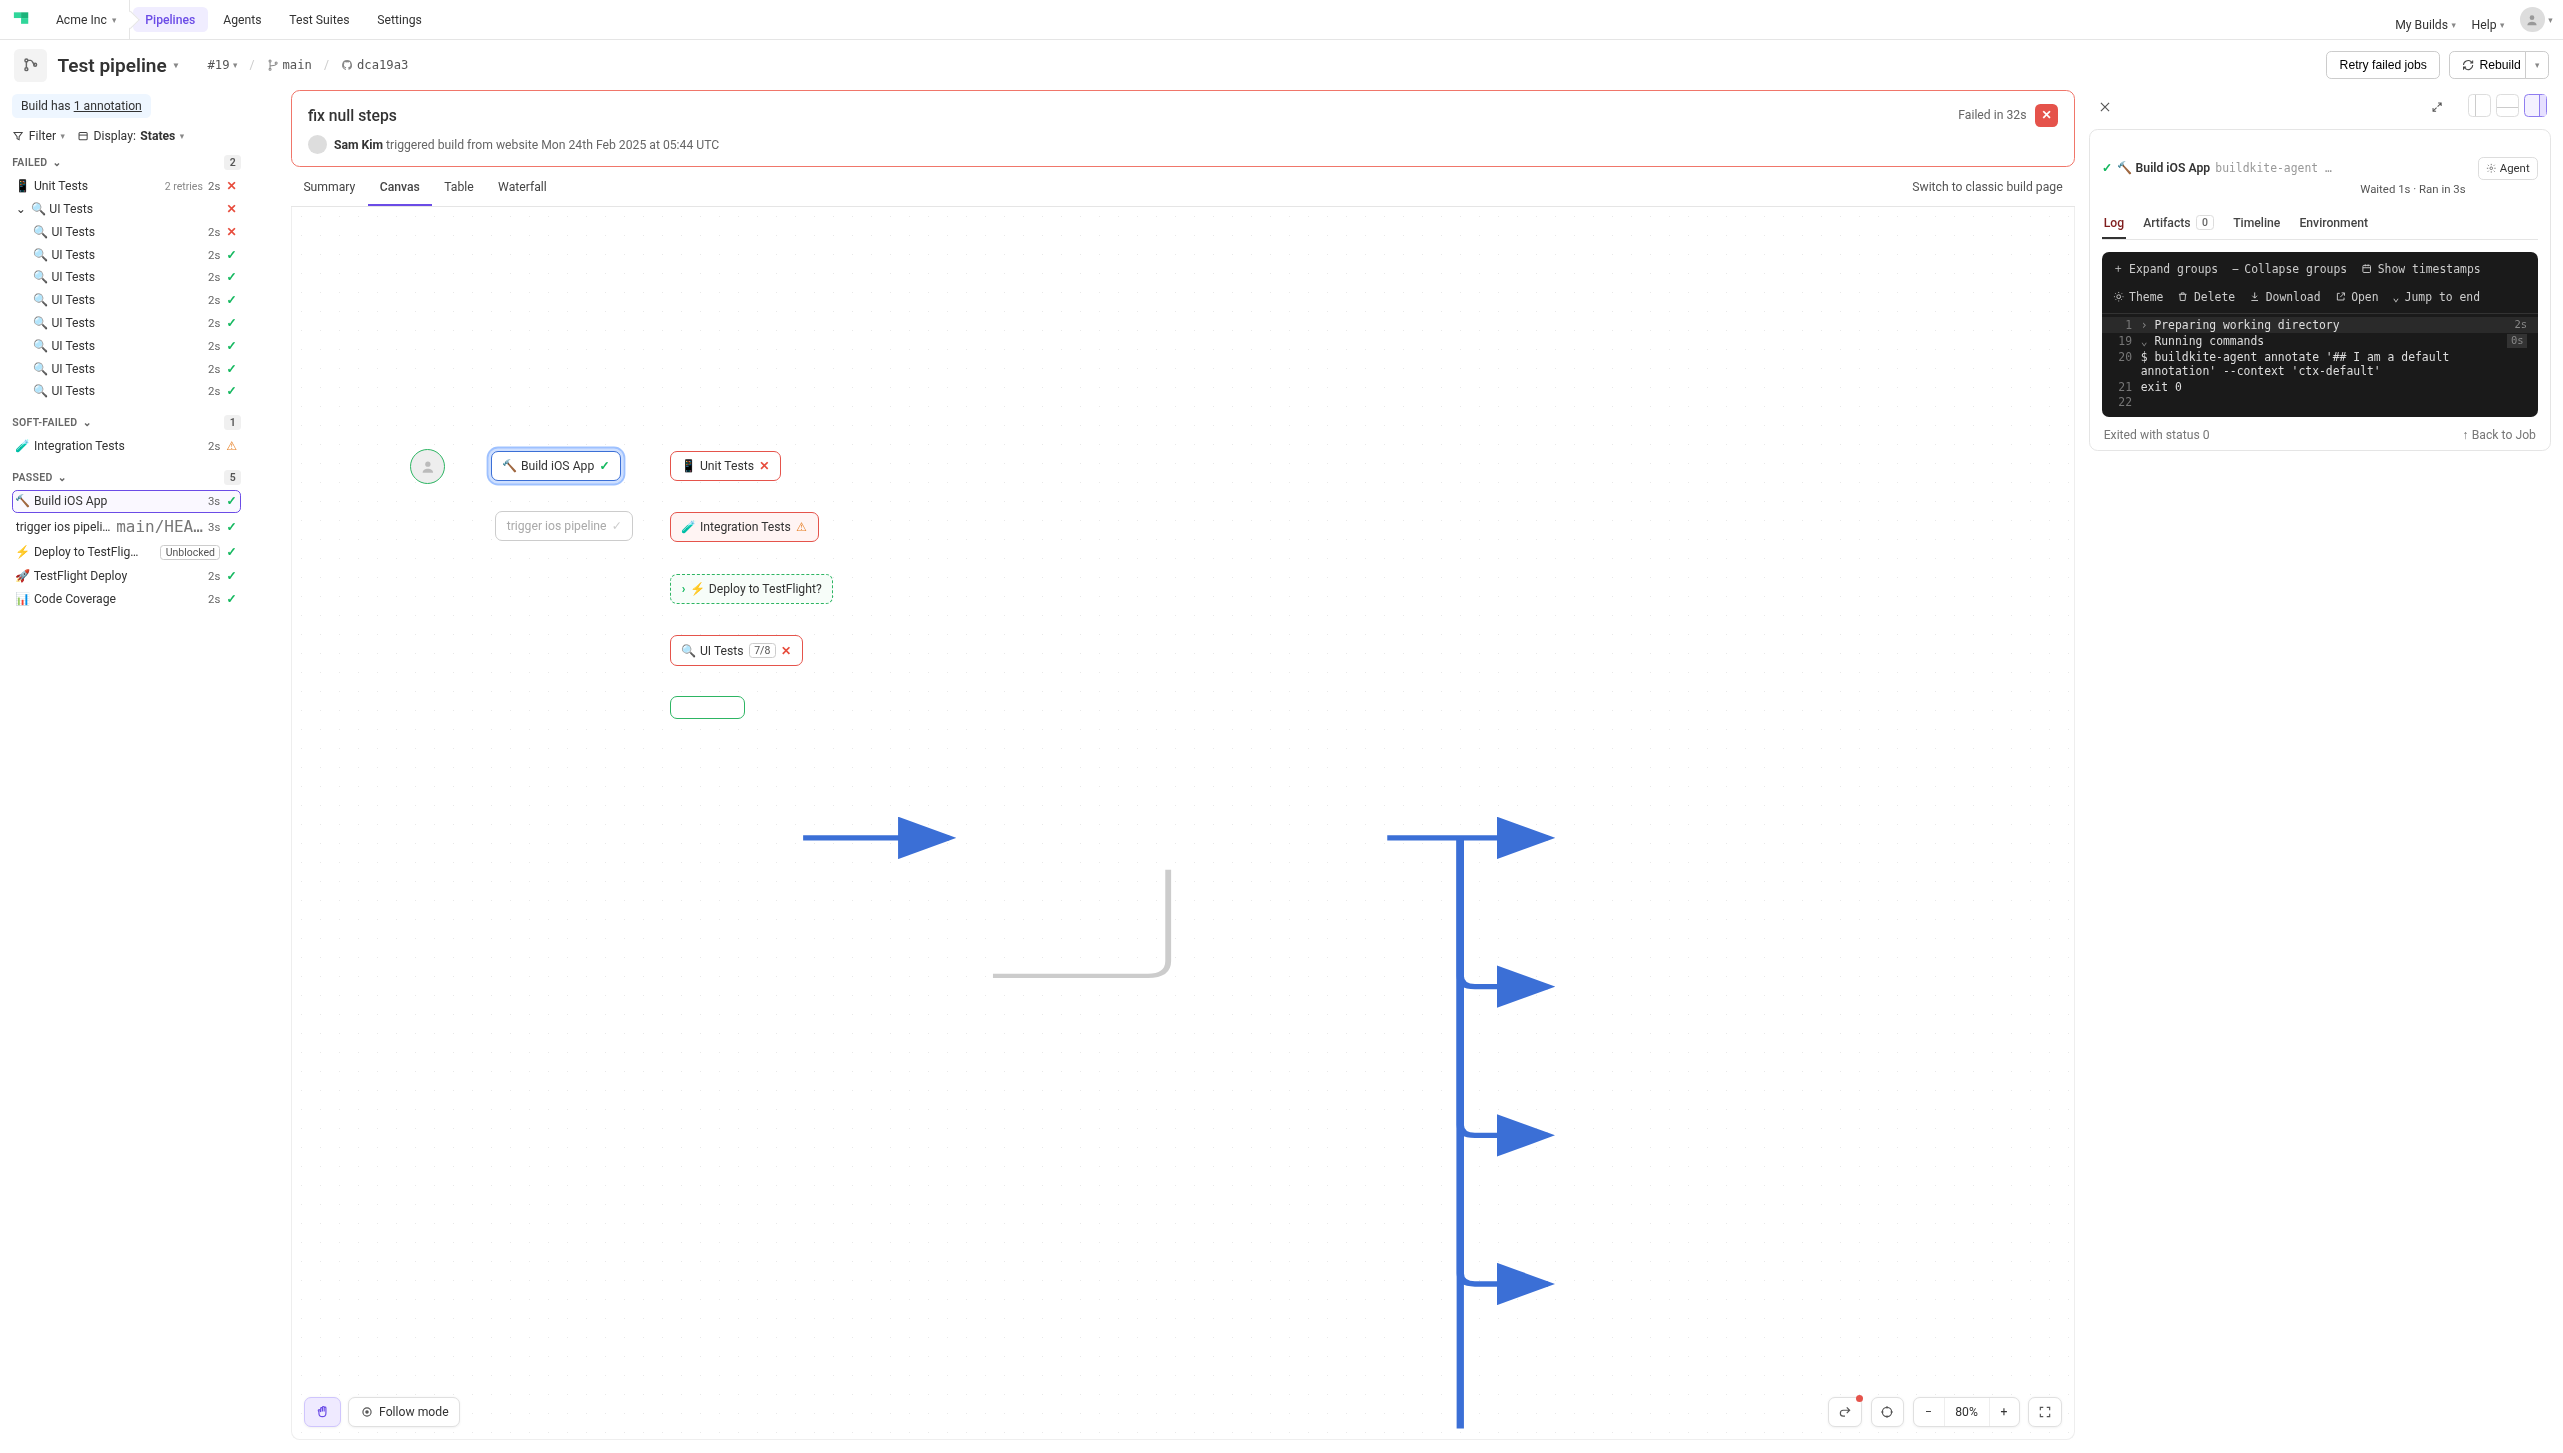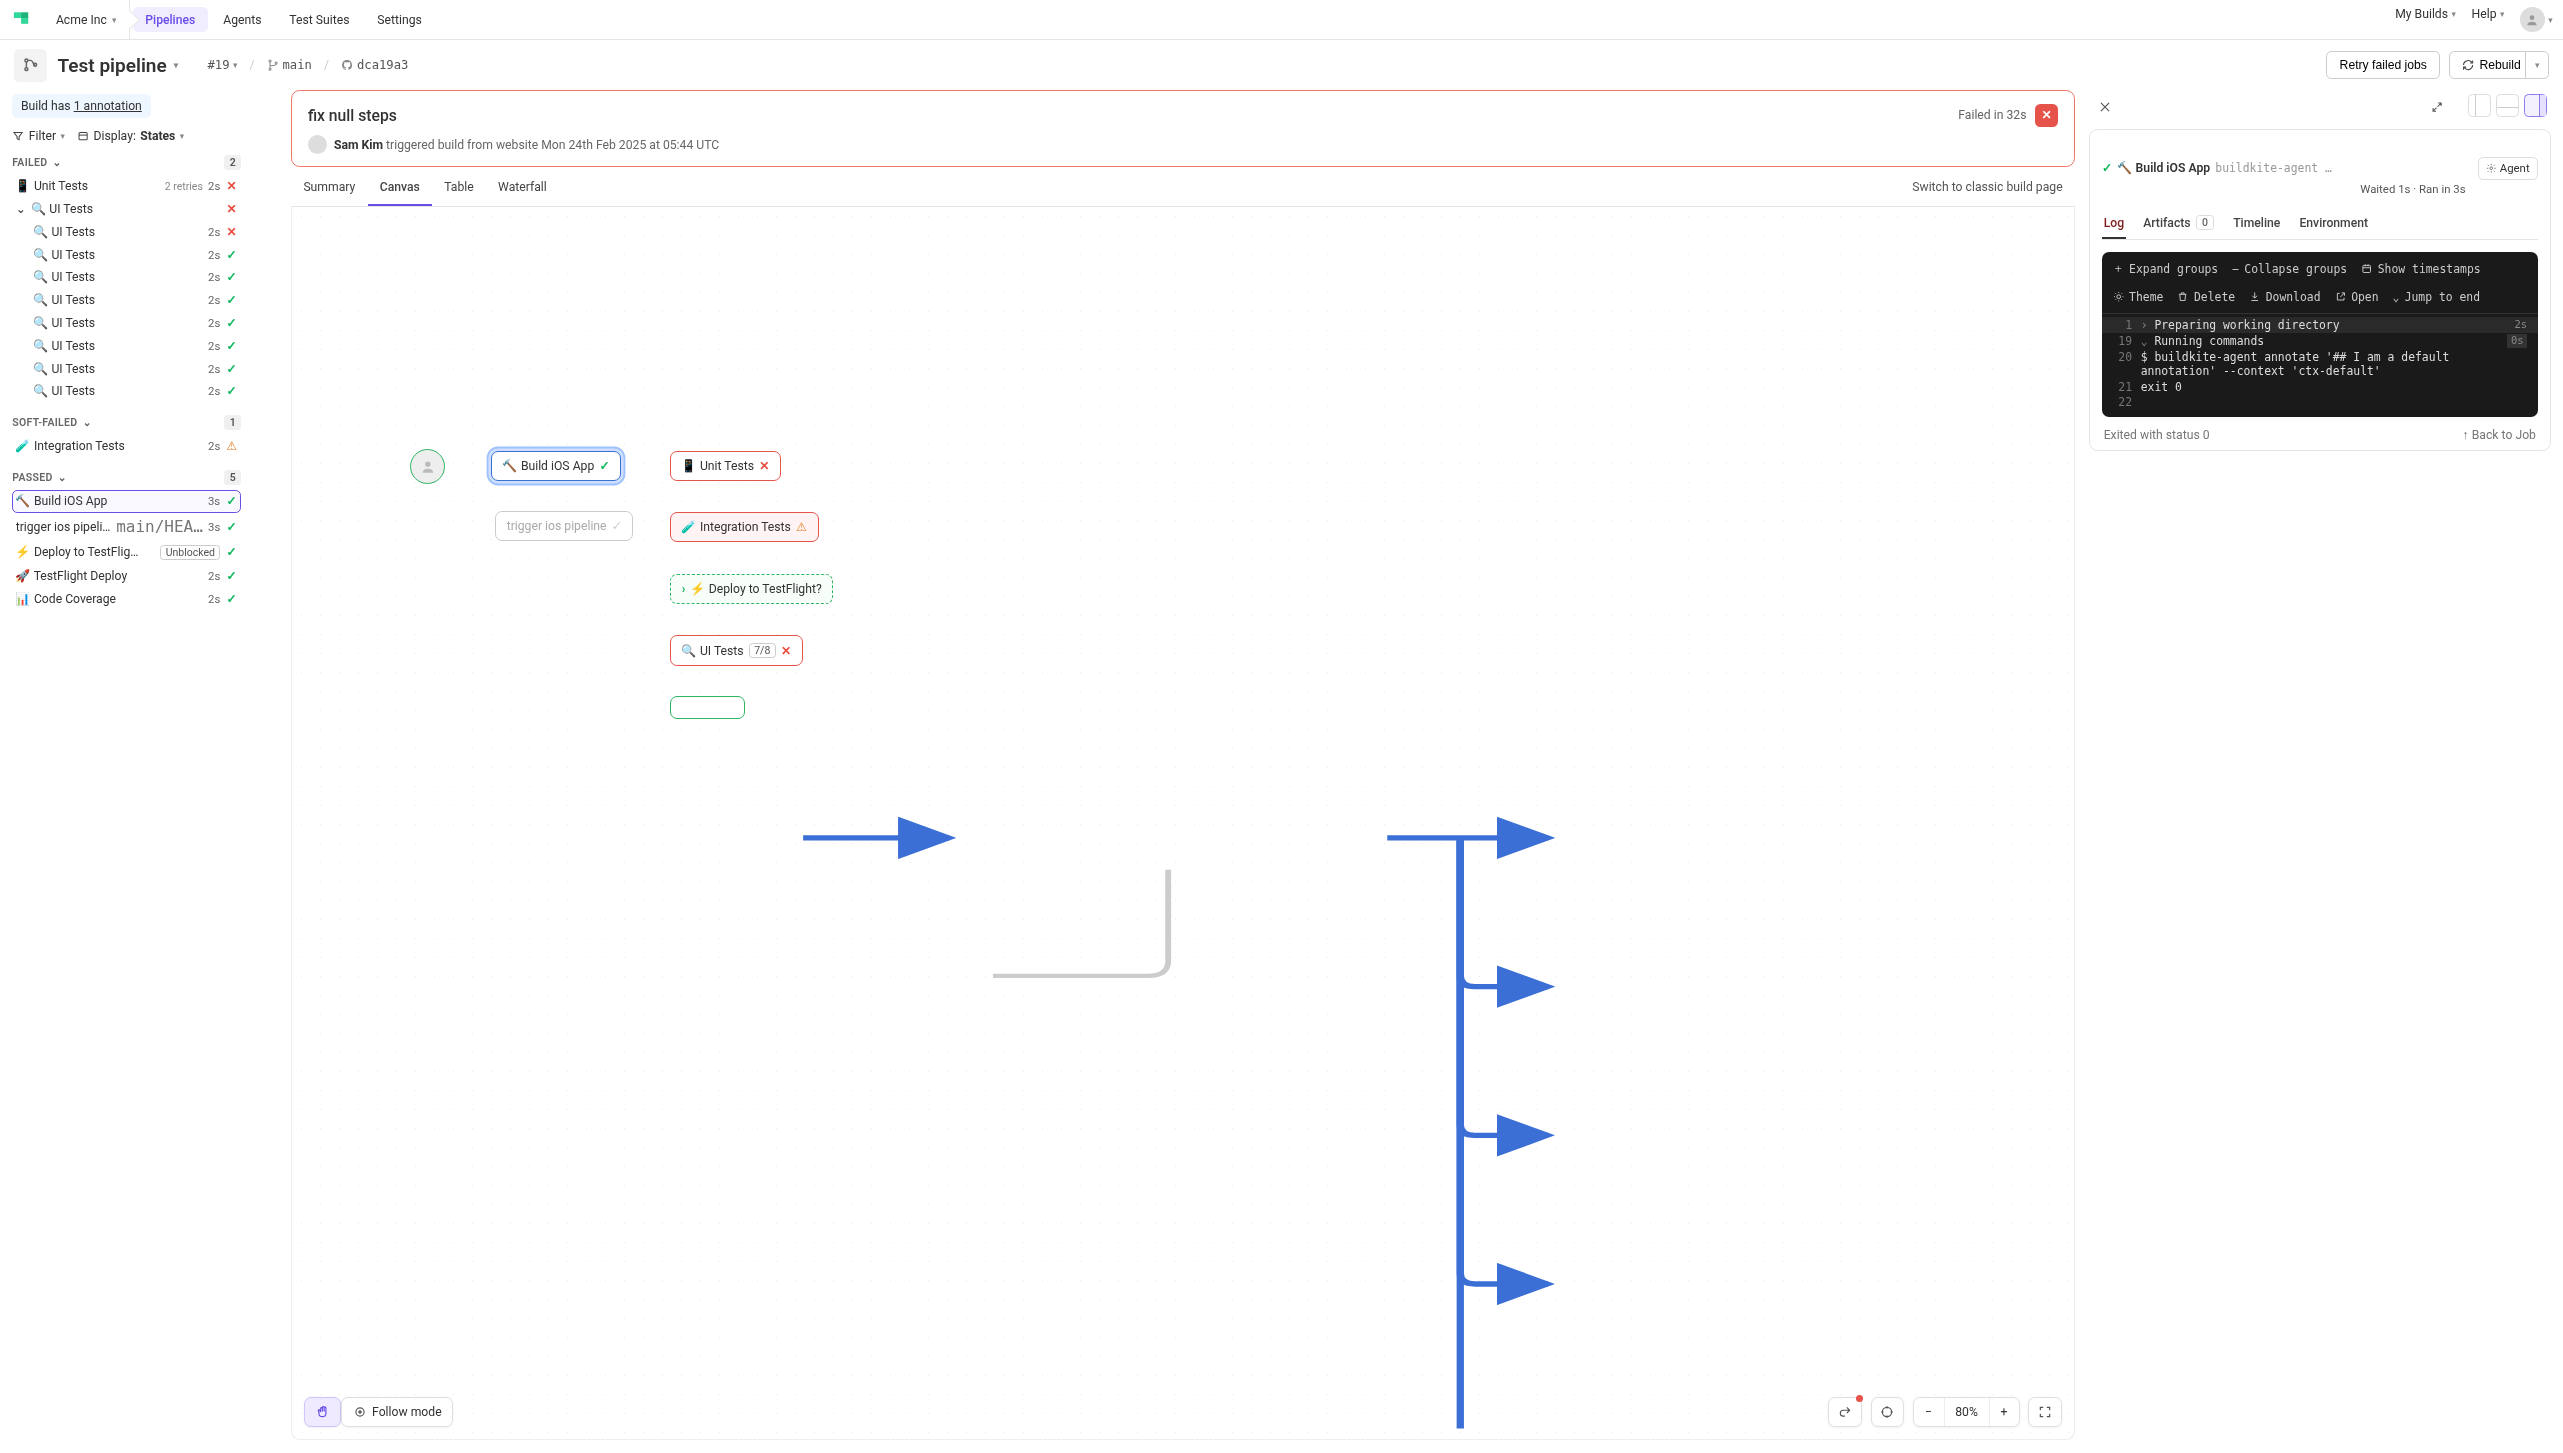--- a/index.html
+++ b/index.html
@@ -7,21 +7,21 @@
 
 
 .topbar { display: flex; align-items: center; height: 40px; border-bottom: 0.9px solid #e5e5e5; padding: 0 10.5px; gap: 3.5px; }
 .logo { width: 24.5px; height: 24.5px; display:flex; align-items:center; justify-content:center; margin-right:8.7px;}
 .logo svg { width:23px; height:23px; }
 .org-crumb { display:flex; align-items:center; gap:5.2px; padding:0 12.2px 0 8.7px; border-right:0.9px solid #e5e5e5; height:40px; position:relative;}
 .org-crumb::after { content:""; position:absolute; right:-8.7px; top:50%; width:12.2px; height:12.2px; border-right:0.9px solid #e5e5e5; border-top:0.9px solid #e5e5e5; transform: translateY(-50%) rotate(45deg); background:#fff;}
 .nav-tabs { display:flex; gap:3.5px; }
 .nav-tab { padding:5.2px 12.2px; border-radius:5.2px; cursor:pointer; color:#333; }
 .nav-tab.active { background:#f0edff; color:#6b4ce6; font-weight:500;}
-.topbar-right { margin-left:auto; display:flex; align-items:flex-start; gap:15.7px; }
+.topbar-right { margin-left:auto; display:flex; align-items:flex-end; gap:15.7px; }
 .dd { display:flex; align-items:center; gap:3.5px; cursor:pointer;}
 .chev { font-size:8.7px; color:#888;}
 .avatar-sm { width:24.5px; height:24.5px; border-radius:50%; background:#ddd; display:flex; align-items:center; justify-content:center;}
 
 
 .subhead { display:flex; align-items:center; gap:10.5px; padding:8.7px 14px; }
 .pipeline-icon-box { width:33px; height:33px; border-radius:5.2px; background:#f3f3f3; display:flex; align-items:center; justify-content:center;}
 .pipeline-title { font-size:19px; font-weight:600; display:flex; align-items:center; gap:7px;}
 .crumbs { display:flex; align-items:center; gap:12.2px; margin-left: 19px; color:#555;}
 .crumbs .sep { color:#ccc;}
@@ -70,21 +70,21 @@
 .canvas-area { flex:1; position:relative; border:0.9px solid #eee; border-top:none; border-radius:0 0 8.7px 8.7px; background-image: radial-gradient(#e8e8e8 0.9px, transparent 0.9px); background-size: 19px 19px; overflow:hidden;}
 svg.flow { position:absolute; inset:0; width:100%; height:100%; pointer-events:none;}
 .node { position:absolute; border:1.7px solid #ccc; background:#fff; border-radius:7px; padding:7px 10.5px; display:flex; align-items:center; gap:5.2px; font-size:12.2px;}
 .node.pass { border-color:#2db563;}
 .node.fail { border-color:#e5534b;}
 .node.soft { border-color:#e5534b; background:#fff4f3;}
 .node.dash { border-style:dashed; border-color:#2db563; background:#f7fdf9;}
 .node.disabled { border-color:#ccc; color:#aaa;}
 .node.selected { border-color:#3b6fd6; box-shadow:0 0 0 2.6px #cfe0ff, 0 0 0 4.4px #9ec1ff;}
 .avatar-node { position:absolute; width:35px; height:35px; border:1.7px solid #2db563; border-radius:50%; background:#eee; display:flex; align-items:center; justify-content:center;}
-.canvas-toolbar { position:absolute; bottom:12.2px; left:12.2px; display:flex; align-items:center;}
+.canvas-toolbar { position:absolute; bottom:12.2px; left:12.2px; display:flex; gap:7px; align-items:center;}
 .canvas-toolbar .pill { background:#fff; border:0.9px solid #e0e0e0; border-radius:7px; padding:7px 10.5px; display:flex; align-items:center; gap:5.2px; cursor:pointer; box-shadow:0 0.9px 2.6px rgba(0,0,0,0.06);}
 .canvas-toolbar .pill.active { background:#efeaff; border-color:#cfc5fd;}
 .canvas-right-tools { position:absolute; bottom:12.2px; right:12.2px; display:flex; gap:8.7px; align-items:center;}
 .tool-box { background:#fff; border:0.9px solid #e0e0e0; border-radius:7px; display:flex; align-items:center; box-shadow:0 0.9px 2.6px rgba(0,0,0,0.06);}
 .tool-btn { padding:7px 8.7px; cursor:pointer; display:flex; align-items:center; justify-content:center; min-width:30px;}
 .tool-box .tool-btn + .tool-btn { border-left:0.9px solid #eee;}
 .red-dot { position:absolute; width:7px; height:7px; background:#e5534b; border-radius:50%; right:-2.6px; top:-2.6px;}
 
 
 .drawer { width:462px; flex-shrink:0; display:flex; flex-direction:column;}

